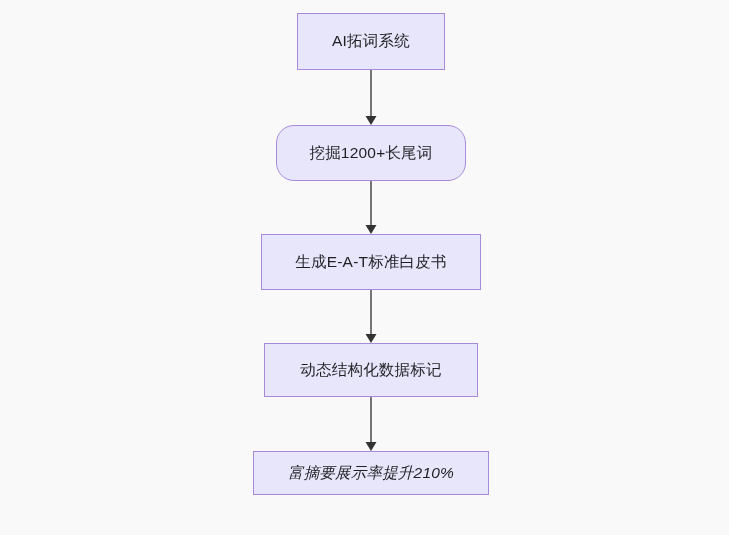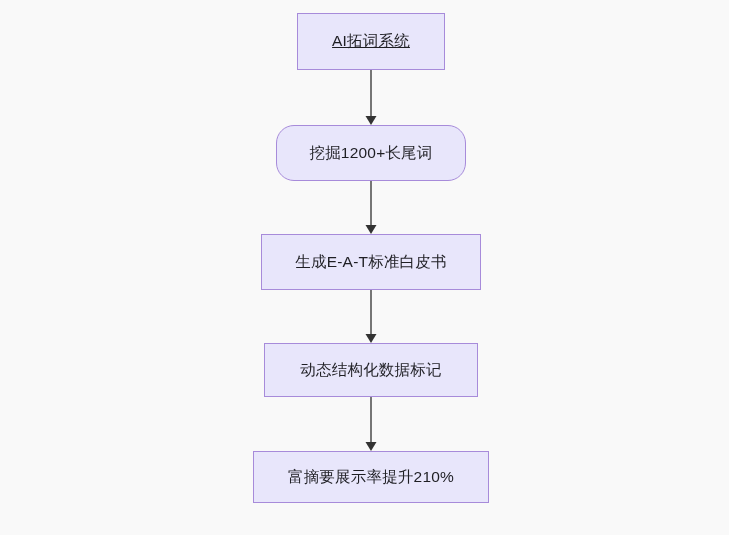--- a/index.html
+++ b/index.html
@@ -45,37 +45,37 @@
   .connector svg {
     display: block;
     overflow: visible;
   }
 </style>
 </head>
 <body>
 
 <div id="flow-canvas" style="background: rgb(249, 249, 249);">
 
-  <div class="node" id="node-1" style="left: 297px; top: 13px; width: 148px; height: 57px; background: rgb(232, 230, 251); border-color: rgb(167, 139, 218); color: rgb(31, 31, 36); text-decoration: underline;">
+  <div class="node" id="node-1" style="left: 297px; top: 13px; width: 148px; height: 57px; background: rgb(232, 230, 251); border-color: rgb(167, 139, 218); color: rgb(31, 31, 36);">
     <span class="node-label">AI拓词系统</span>
   </div>
 
   <div class="node" id="node-2" style="left: 276px; top: 125px; width: 190px; height: 56px; background: rgb(232, 230, 251); border-color: rgb(167, 139, 218); color: rgb(31, 31, 36); border-radius: 18px;">
     <span class="node-label">挖掘1200+长尾词</span>
   </div>
 
   <div class="node" id="node-4" style="left: 264px; top: 343px; width: 214px; height: 54px; background: rgb(232, 230, 251); border-color: rgb(167, 139, 218); color: rgb(31, 31, 36);">
     <span class="node-label">动态结构化数据标记</span>
   </div>
 
   <div class="node" id="node-3" style="left: 261px; top: 234px; width: 220px; height: 56px; background: rgb(232, 230, 251); border-color: rgb(167, 139, 218); color: rgb(31, 31, 36);">
     <span class="node-label">生成E-A-T标准白皮书</span>
   </div>
 
-  <div class="node" id="node-5" style="left: 253px; top: 451px; width: 236px; height: 52px; background: rgb(232, 230, 251); border-color: rgb(167, 139, 218); color: rgb(31, 31, 36);">
+  <div class="node" id="node-5" style="left: 253px; top: 451px; width: 236px; height: 44px; background: rgb(232, 230, 251); border-color: rgb(167, 139, 218); color: rgb(31, 31, 36); font-style: italic;">
     <span class="node-label">富摘要展示率提升210%</span>
   </div>
 
   <div class="connector" id="edge-1" style="left: 359px; top: 70px; height: 55px;">
     <svg width="24" height="55" viewBox="0 0 24 55" preserveAspectRatio="none">
       <line class="edge-line" x1="12" y1="0" x2="12" y2="46" stroke="#767676" stroke-width="2"></line>
       <polygon class="edge-head" points="6.5,46 17.5,46 12,55" fill="#333333"></polygon>
     </svg>
   </div>
 

